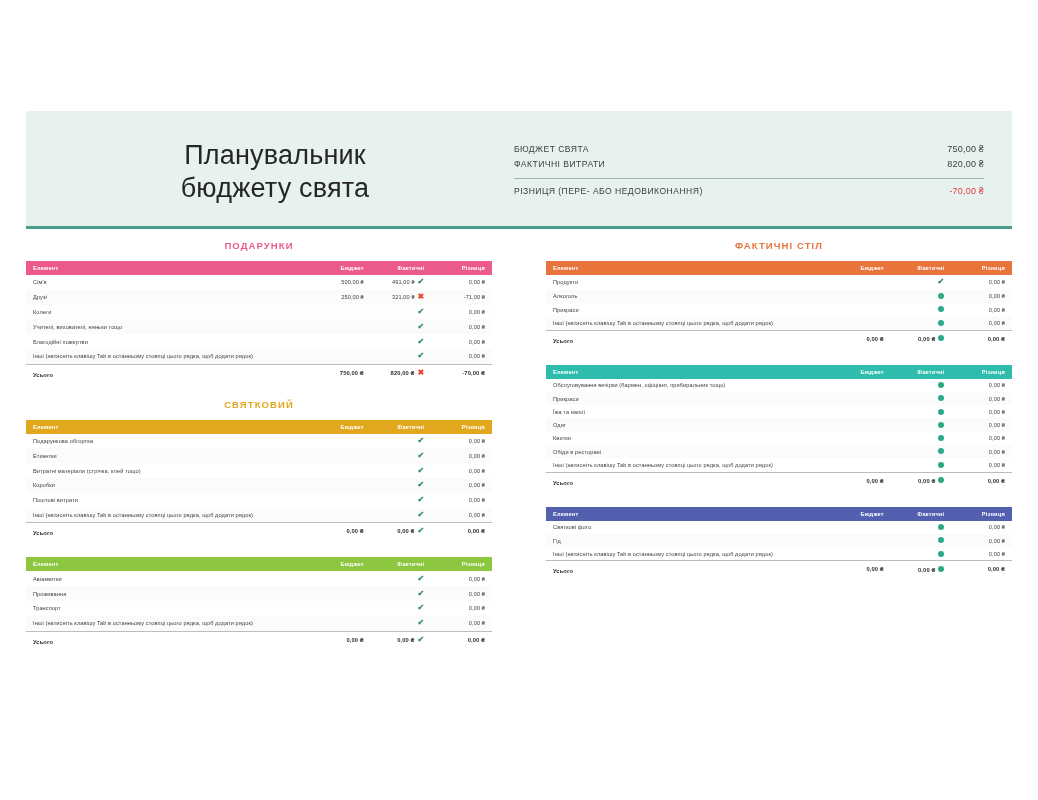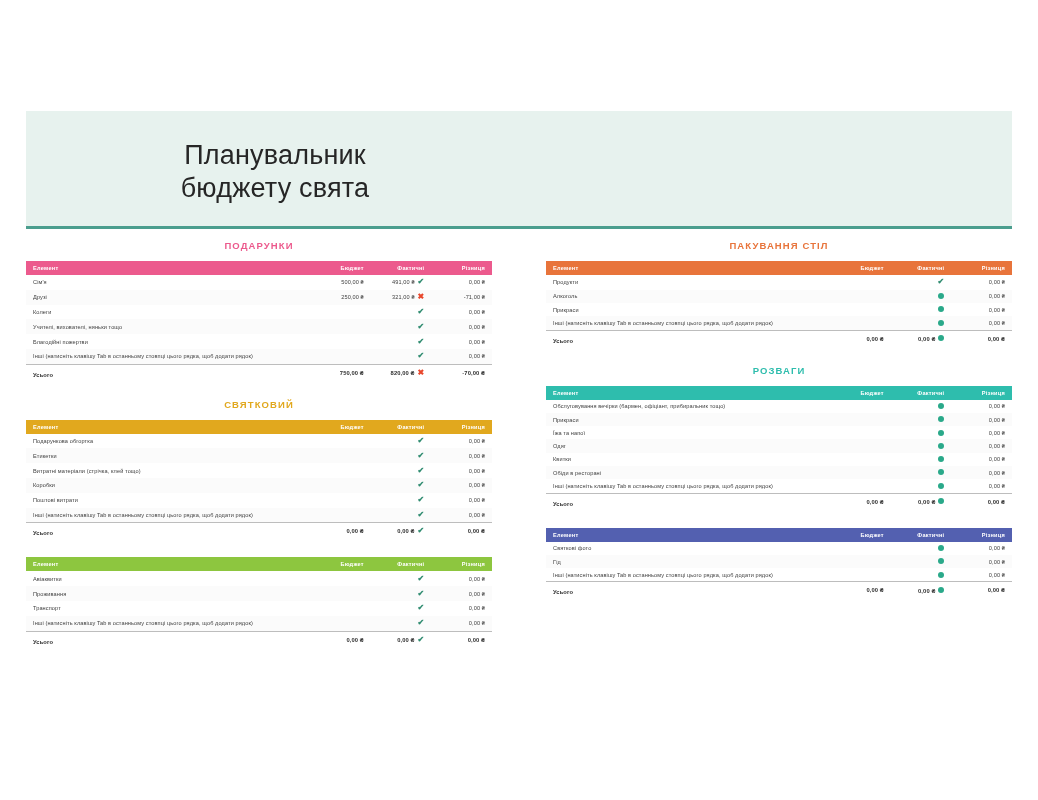--- a/index.html
+++ b/index.html
@@ -177,20 +177,35 @@
 </style>
 </head>
 <body>
 
 <div class="page">
 
   <div class="header-band">
     <div class="title-wrap">
       <div class="doc-title">Планувальник
 бюджету свята</div>
+    </div>
+    <div class="summary">
+      <div class="summary-row">
+        <span class="summary-label">БЮДЖЕТ СВЯТА</span>
+        <span class="summary-value">750,00 ₴</span>
+      </div>
+      <div class="summary-row">
+        <span class="summary-label">ФАКТИЧНІ ВИТРАТИ</span>
+        <span class="summary-value">820,00 ₴</span>
+      </div>
+      <div class="summary-divider"></div>
+      <div class="summary-row negative">
+        <span class="summary-label">РІЗНИЦЯ (пере- або недовиконання)</span>
+        <span class="summary-value">-70,00 ₴</span>
+      </div>
     </div>
   </div>
 
   <div class="columns">
     <div class="col" id="col-left">
         <div class="section">
           <div class="section-title" style="color: rgb(236, 90, 141);">ПОДАРУНКИ</div>
           <table class="budget">
             <colgroup>
               <col class="c-item">
@@ -361,21 +376,21 @@
                 <td class="num">0,00 ₴</td>
                 <td class="num">0,00 ₴<span class="tick">✔</span></td>
                 <td class="num">0,00 ₴</td>
               </tr>
             </tbody>
           </table>
         </div>
       </div>
     <div class="col" id="col-right">
         <div class="section">
-          <div class="section-title" style="color: rgb(232, 116, 59);">ПАКУВАННЯ СТІЛ</div>
+          <div class="section-title" style="color: rgb(232, 116, 59);">ФАКТИЧНІ СТІЛ</div>
           <table class="budget">
             <colgroup>
               <col class="c-item">
               <col class="c-budget">
               <col class="c-actual">
               <col class="c-diff">
             </colgroup>
             <thead>
               <tr style="background:#e8743b">
                 <th>Елемент</th>
@@ -412,21 +427,20 @@
               <tr class="total">
                 <td>Усього</td>
                 <td class="num">0,00 ₴</td>
                 <td class="num">0,00 ₴<span class="dot"></span></td>
                 <td class="num">0,00 ₴</td>
               </tr>
             </tbody>
           </table>
         </div>
         <div class="section">
-          <div class="section-title" style="color: rgb(46, 189, 173);">РОЗВАГИ</div>
           <table class="budget">
             <colgroup>
               <col class="c-item">
               <col class="c-budget">
               <col class="c-actual">
               <col class="c-diff">
             </colgroup>
             <thead>
               <tr style="background:#2ebdad">
                 <th>Елемент</th>

